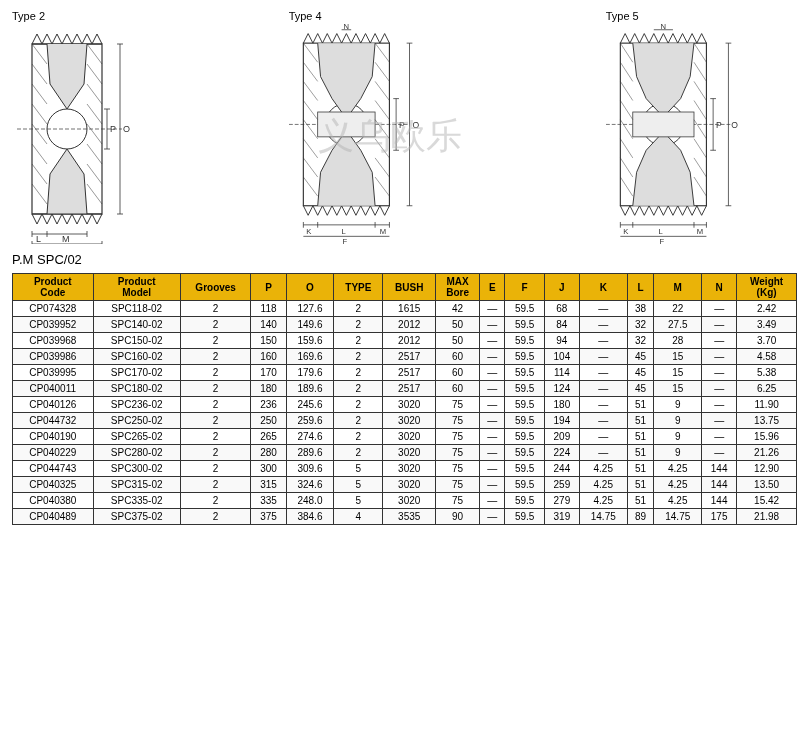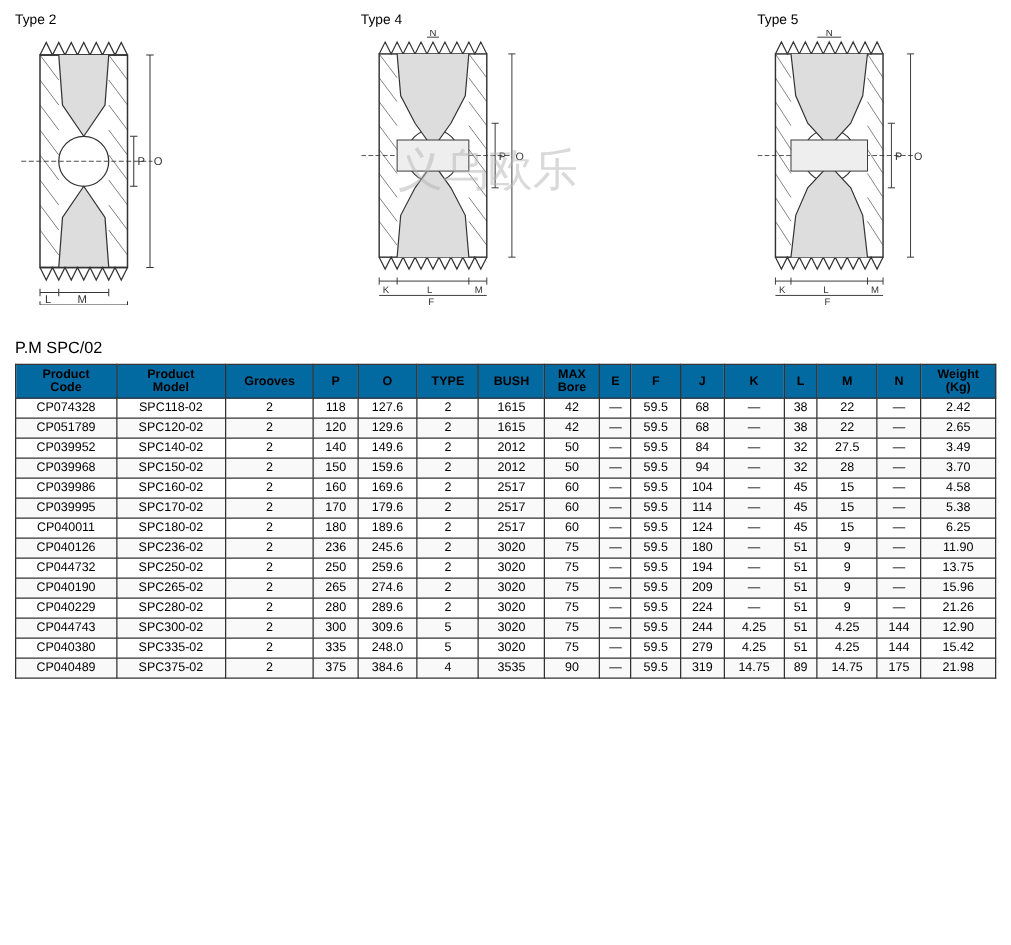--- a/index.html
+++ b/index.html
@@ -15,21 +15,21 @@
     .page-container {
       padding: 10px 12px;
       position: relative;
     }
 
     
     .diagrams-row {
       display: flex;
       justify-content: space-between;
       align-items: flex-end;
-      margin-bottom: 26px;
+      margin-bottom: 8px;
       position: relative;
     }
 
     .diagram-block {
       display: flex;
       flex-direction: column;
       align-items: center;
     }
 
     .diagram-label {
@@ -74,21 +74,21 @@
     }
 
     .data-table th, .data-table td {
       border: 1px solid #333;
       padding: 2px 3px;
       text-align: center;
       white-space: nowrap;
     }
 
     .data-table th {
-      background: #0369a1;
+      background: #eab308;
       font-weight: bold;
     }
 
     .data-table thead tr:first-child th {
       font-weight: bold;
     }
 
     .data-table td:first-child, .data-table td:nth-child(2) {
       text-align: center;
     }
@@ -340,38 +340,20 @@
           <td>—</td>
           <td>59.5</td>
           <td>68</td>
           <td>—</td>
           <td>38</td>
           <td>22</td>
           <td>—</td>
           <td>2.42</td>
         </tr>
         <tr>
-          <td>CP051789</td>
-          <td>SPC120-02</td>
-          <td>2</td>
-          <td>120</td>
-          <td>129.6</td>
-          <td>2</td>
-          <td>1615</td>
-          <td>42</td>
-          <td>—</td>
-          <td>59.5</td>
-          <td>68</td>
-          <td>—</td>
-          <td>38</td>
-          <td>22</td>
-          <td>—</td>
-          <td>2.65</td>
-        </tr>
-        <tr>
           <td>CP039952</td>
           <td>SPC140-02</td>
           <td>2</td>
           <td>140</td>
           <td>149.6</td>
           <td>2</td>
           <td>2012</td>
           <td>50</td>
           <td>—</td>
           <td>59.5</td>
@@ -536,20 +518,38 @@
           <td>3020</td>
           <td>75</td>
           <td>—</td>
           <td>59.5</td>
           <td>244</td>
           <td>4.25</td>
           <td>51</td>
           <td>4.25</td>
           <td>144</td>
           <td>12.90</td>
+        </tr>
+        <tr>
+          <td>CP040325</td>
+          <td>SPC315-02</td>
+          <td>2</td>
+          <td>315</td>
+          <td>324.6</td>
+          <td>5</td>
+          <td>3020</td>
+          <td>75</td>
+          <td>—</td>
+          <td>59.5</td>
+          <td>259</td>
+          <td>4.25</td>
+          <td>51</td>
+          <td>4.25</td>
+          <td>144</td>
+          <td>13.50</td>
         </tr>
         <tr>
           <td>CP040380</td>
           <td>SPC335-02</td>
           <td>2</td>
           <td>335</td>
           <td>248.0</td>
           <td>5</td>
           <td>3020</td>
           <td>75</td>

